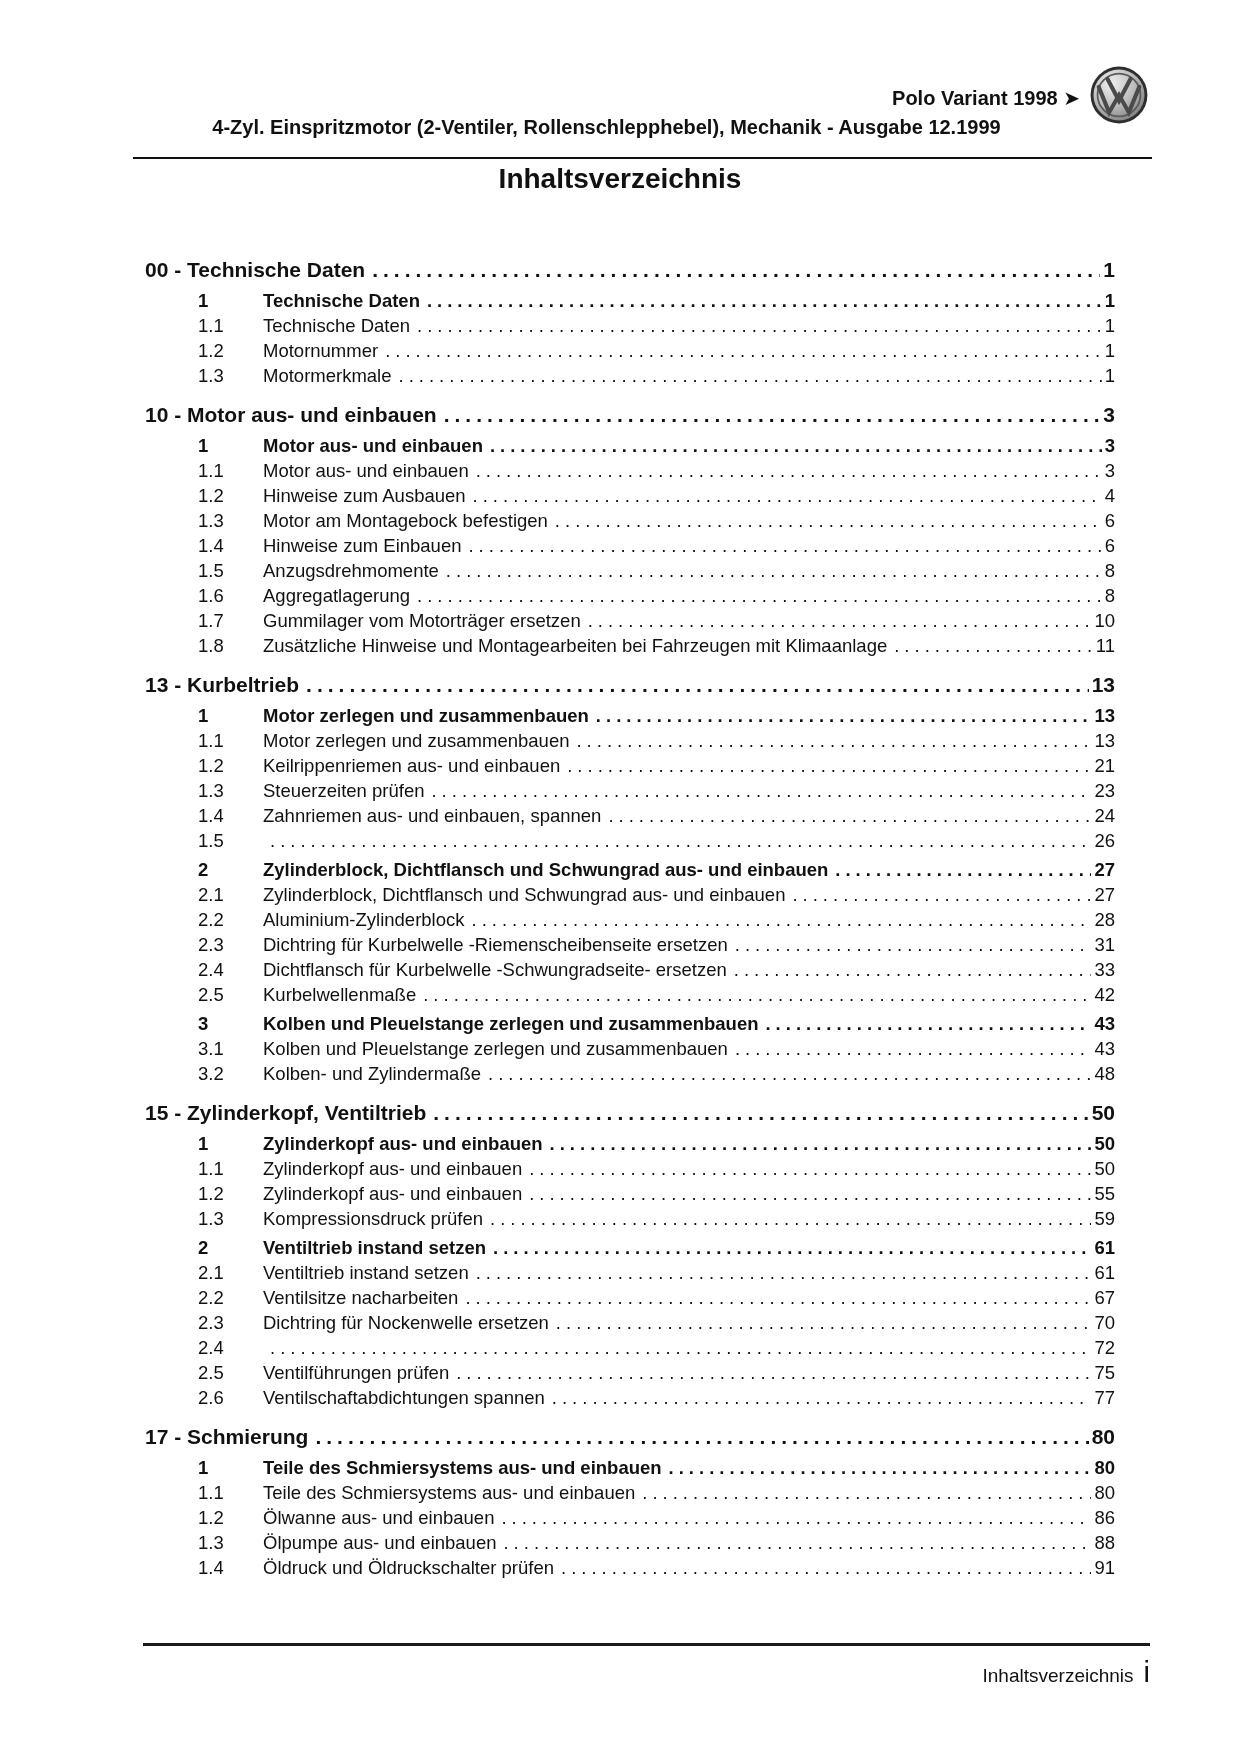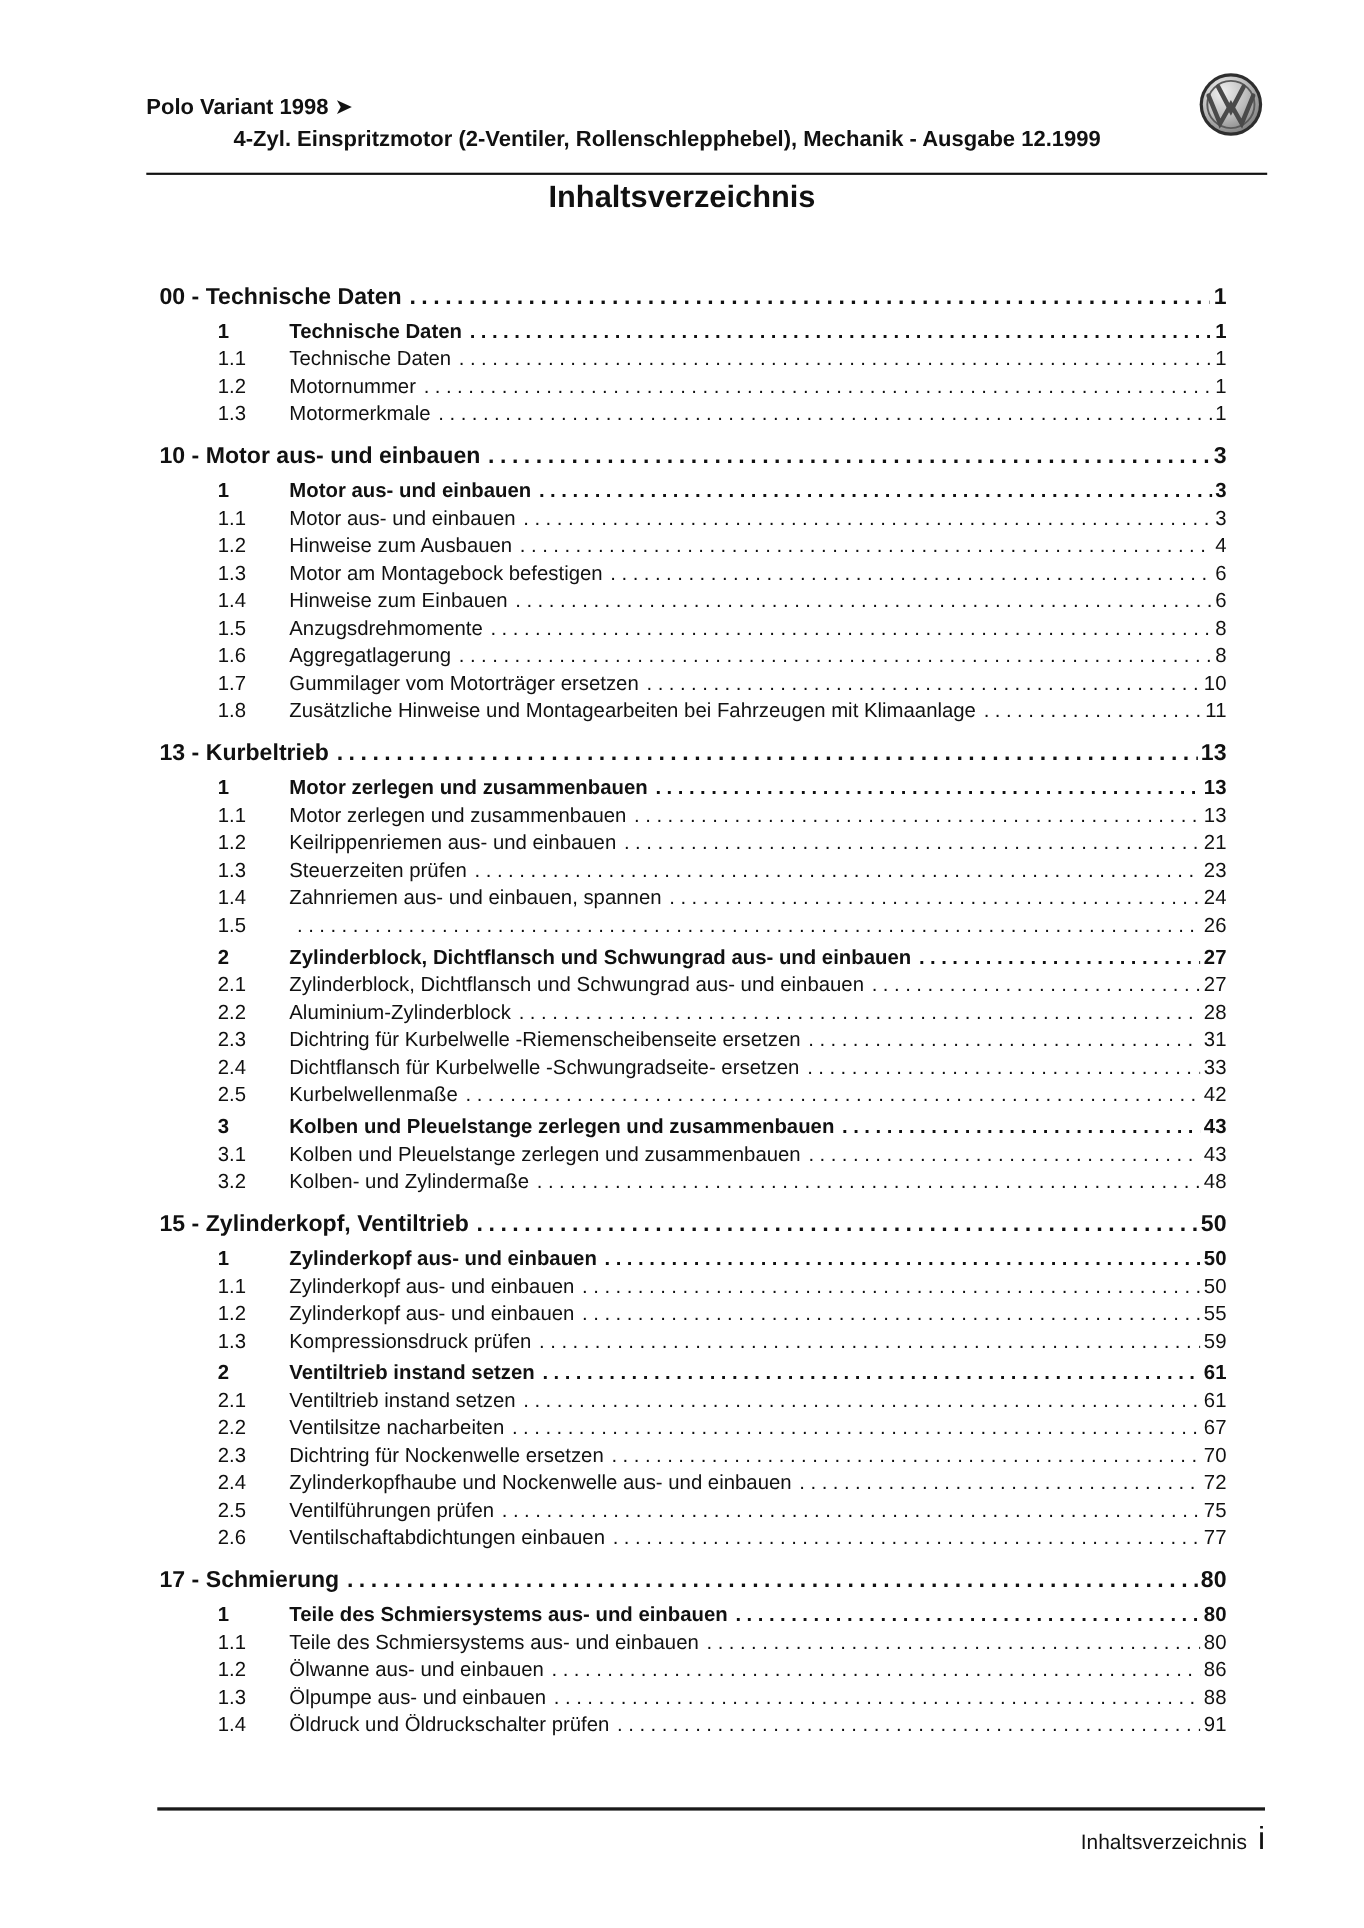--- a/index.html
+++ b/index.html
@@ -7,21 +7,21 @@
     width:1240px; height:1753px;
     background:#ffffff;
     font-family:"Liberation Sans","DejaVu Sans",sans-serif;
     color:#111;
     position:relative;
     overflow:hidden;
   }
   
   .doc-header { position:absolute; top:86px; left:133px; width:947px; }
   .model-line {
-    font-size:20px; font-weight:bold;
+    text-align:right; font-size:20px; font-weight:bold;
     line-height:24px; white-space:nowrap;
   }
   .subtitle-line {
     text-align:center; font-size:20px; font-weight:bold;
     line-height:26px; white-space:nowrap; margin-top:4px;
   }
   .header-rule {
     position:absolute; top:157px; left:133px; width:1019px;
     border-top:2px solid #111;
   }
@@ -328,33 +328,32 @@
       <span class="toc-page">67</span>
     </div>
     <div class="toc-row">
       <span class="toc-num">2.3</span>
       <span class="toc-title">Dichtring für Nockenwelle ersetzen</span>
       <span class="leader">............................................................................................................................................................................................................................</span>
       <span class="toc-page">70</span>
     </div>
     <div class="toc-row">
       <span class="toc-num">2.4</span>
-      <span class="toc-title">Zylinderkopfhaube und Nockenwelle aus- und einbauen</span>
       <span class="leader">............................................................................................................................................................................................................................</span>
       <span class="toc-page">72</span>
     </div>
     <div class="toc-row">
       <span class="toc-num">2.5</span>
       <span class="toc-title">Ventilführungen prüfen</span>
       <span class="leader">............................................................................................................................................................................................................................</span>
       <span class="toc-page">75</span>
     </div>
     <div class="toc-row">
       <span class="toc-num">2.6</span>
-      <span class="toc-title">Ventilschaftabdichtungen einbauen</span>
+      <span class="toc-title">Ventilschaftabdichtungen spannen</span>
       <span class="leader">............................................................................................................................................................................................................................</span>
       <span class="toc-page">77</span>
     </div>
     <div class="toc-section-header">
       <span class="toc-title">17 - Schmierung</span>
       <span class="leader">............................................................................................................................................................................................................................</span>
       <span class="toc-page">80</span>
     </div>
     <div class="toc-row bold">
       <span class="toc-num">1</span>

